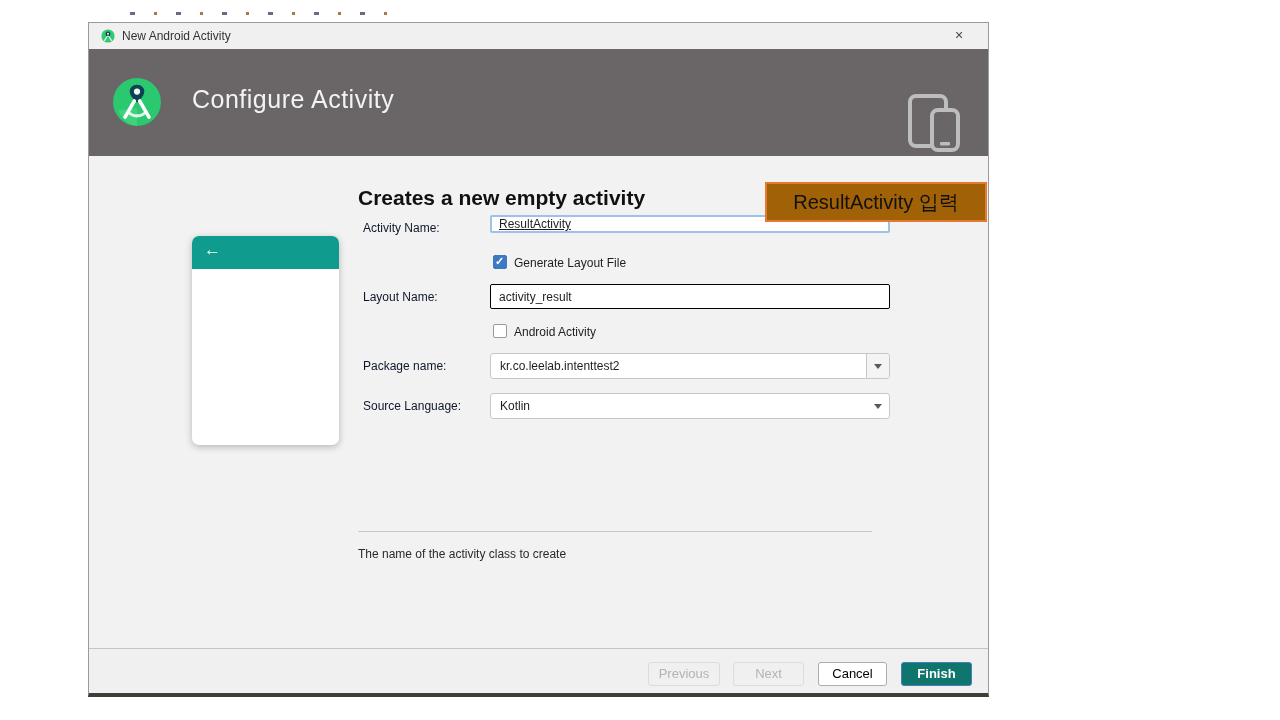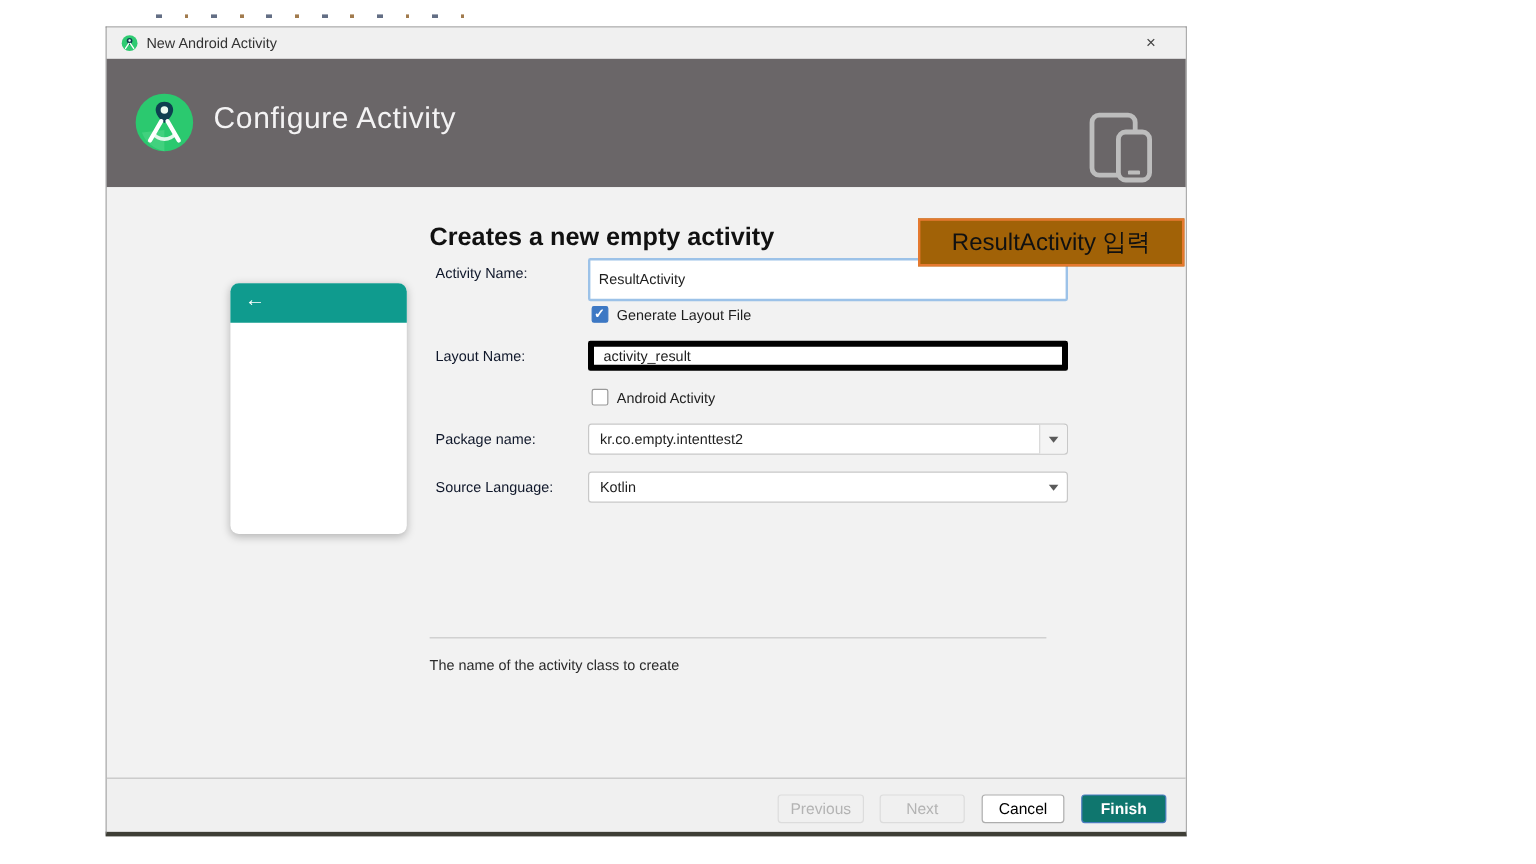--- a/index.html
+++ b/index.html
@@ -15,37 +15,37 @@
   
   .titlebar { position:absolute; left:0; top:0; right:0; height:26px; background:#f0f0f0; }
   .titlebar .app-icon { position:absolute; left:12px; top:6px; width:14px; height:14px; }
   .titlebar .tb-title { position:absolute; left:33px; top:0; line-height:26px; font-size:12px; color:#333; }
   .titlebar .tb-close { position:absolute; right:16px; top:0; width:26px; height:26px; line-height:25px;
     text-align:center; font-size:14px; color:#444; cursor:default; }
 
   
   .header { position:absolute; left:0; top:26px; right:0; height:107px; background:#6a6668; }
   .header .logo { position:absolute; left:23px; top:28px; }
-  .header .h-title { position:absolute; left:89px; top:36px; font-size:25px; font-weight:400; color:#f4f3f4; letter-spacing:.5px; }
+  .header .h-title { position:absolute; left:103px; top:36px; font-size:25px; font-weight:400; color:#f4f3f4; letter-spacing:.5px; }
   .header .devices { position:absolute; right:27px; top:44px; }
 
   
   .body { position:absolute; left:0; top:133px; right:0; bottom:45px; background:#f2f2f2; }
 
   .preview-card { position:absolute; left:103px; top:80px; width:147px; height:209px; background:#fff;
     border-radius:7px; box-shadow:0 2px 7px rgba(0,0,0,.25); }
   .preview-card .appbar { position:absolute; left:0; top:0; right:0; height:33px; background:#0f9b8e;
     border-radius:7px 7px 0 0; }
   .preview-card .back { position:absolute; left:12px; top:4px; color:#fff; font-size:17px; }
 
   .form-heading { position:absolute; left:269px; top:30px; font-size:21px; font-weight:bold; color:#111; }
 
   .flabel { position:absolute; left:274px; font-size:12px; color:#0f172a; }
   .finput { position:absolute; left:401px; width:400px; font-size:12px; color:#1e1e1e;
-    background:#fff; border:5px solid #000000; border-radius:2px; padding:0 8px; font-family:"Liberation Sans",sans-serif; }
+    background:#fff; border:1px solid #000000; border-radius:2px; padding:0 8px; font-family:"Liberation Sans",sans-serif; }
   .finput.focused { border:2px solid #9cc2e8; padding:0 7px; }
 
   .cb { position:absolute; left:404px; width:14px; height:14px; background:#fff;
     border:1px solid #9a9a9a; border-radius:2px; }
   .cb.checked { background:#3d78c4; border-color:#3d78c4; }
   .cb.checked::after { content:"✓"; position:absolute; left:1px; top:-1px; color:#fff; font-size:11px; font-weight:bold; }
   .cb-label { position:absolute; left:425px; font-size:12px; color:#1e1e1e; }
 
   .combo { position:absolute; left:401px; width:400px; height:26px; background:#fff;
     border:1px solid #c8c8c8; border-radius:3px; }
@@ -113,34 +113,34 @@
 
     <div class="preview-card">
       <div class="appbar">
         <span class="back">←</span>
       </div>
     </div>
 
     <div class="form-heading">Creates a new empty activity</div>
 
     <label class="flabel" style="top:65px;">Activity Name:</label>
-    <input class="finput focused" style="top: 59px; height: 36px;" type="text" value="ResultActivity">
+    <input class="finput focused" style="top: 59px; height: 18px; text-decoration: underline;" type="text" value="ResultActivity">
 
     <span class="cb checked" style="top:99px;"></span>
     <span class="cb-label" style="top:100px;">Generate Layout File</span>
 
     <label class="flabel" style="top:134px;">Layout Name:</label>
     <input class="finput" style="top: 128px; height: 25px;" type="text" value="activity_result">
 
     <span class="cb" style="top:168px;"></span>
     <span class="cb-label" style="top:169px;">Android Activity</span>
 
     <label class="flabel" style="top:203px;">Package name:</label>
     <div class="combo" style="top:197px;">
-      <span class="val">kr.co.empty.intenttest2</span>
+      <span class="val">kr.co.leelab.intenttest2</span>
       <span class="arrow-btn">
           <span class="tri"></span>
         </span>
     </div>
 
     <label class="flabel" style="top:243px;">Source Language:</label>
     <div class="combo" style="top:237px;">
       <span class="val">Kotlin</span>
       <span class="arrow-plain">
           <span class="tri"></span>

